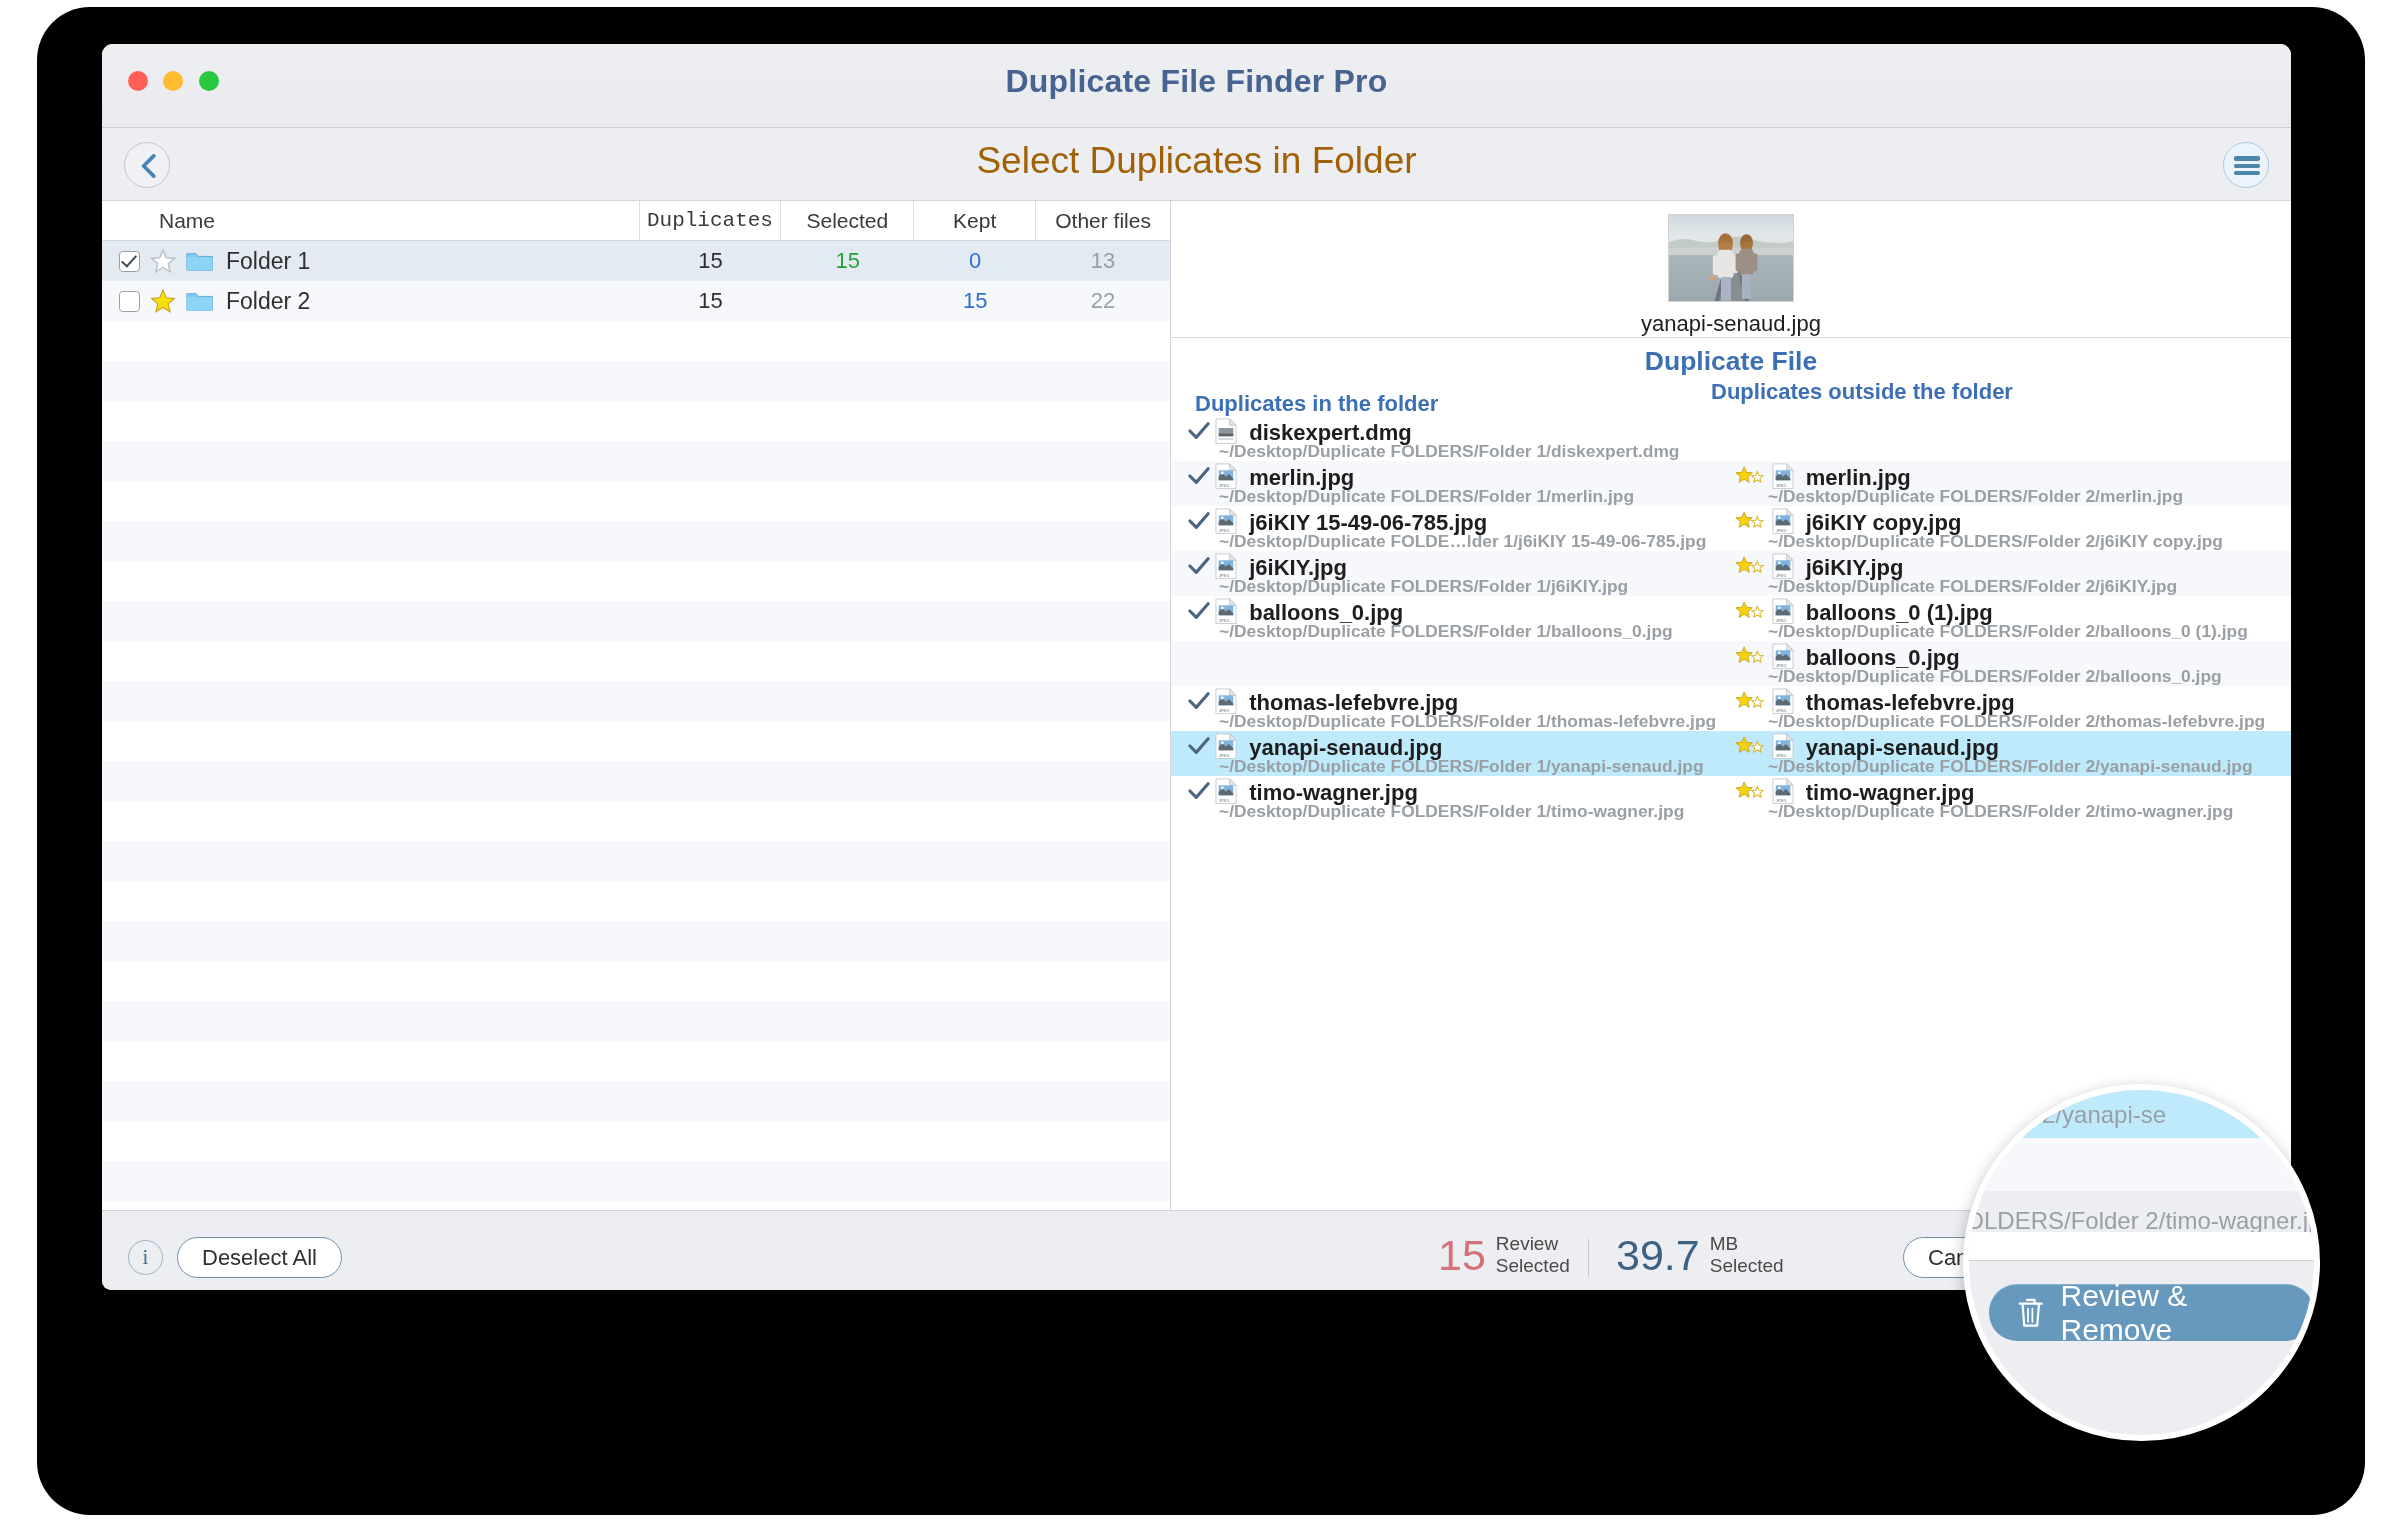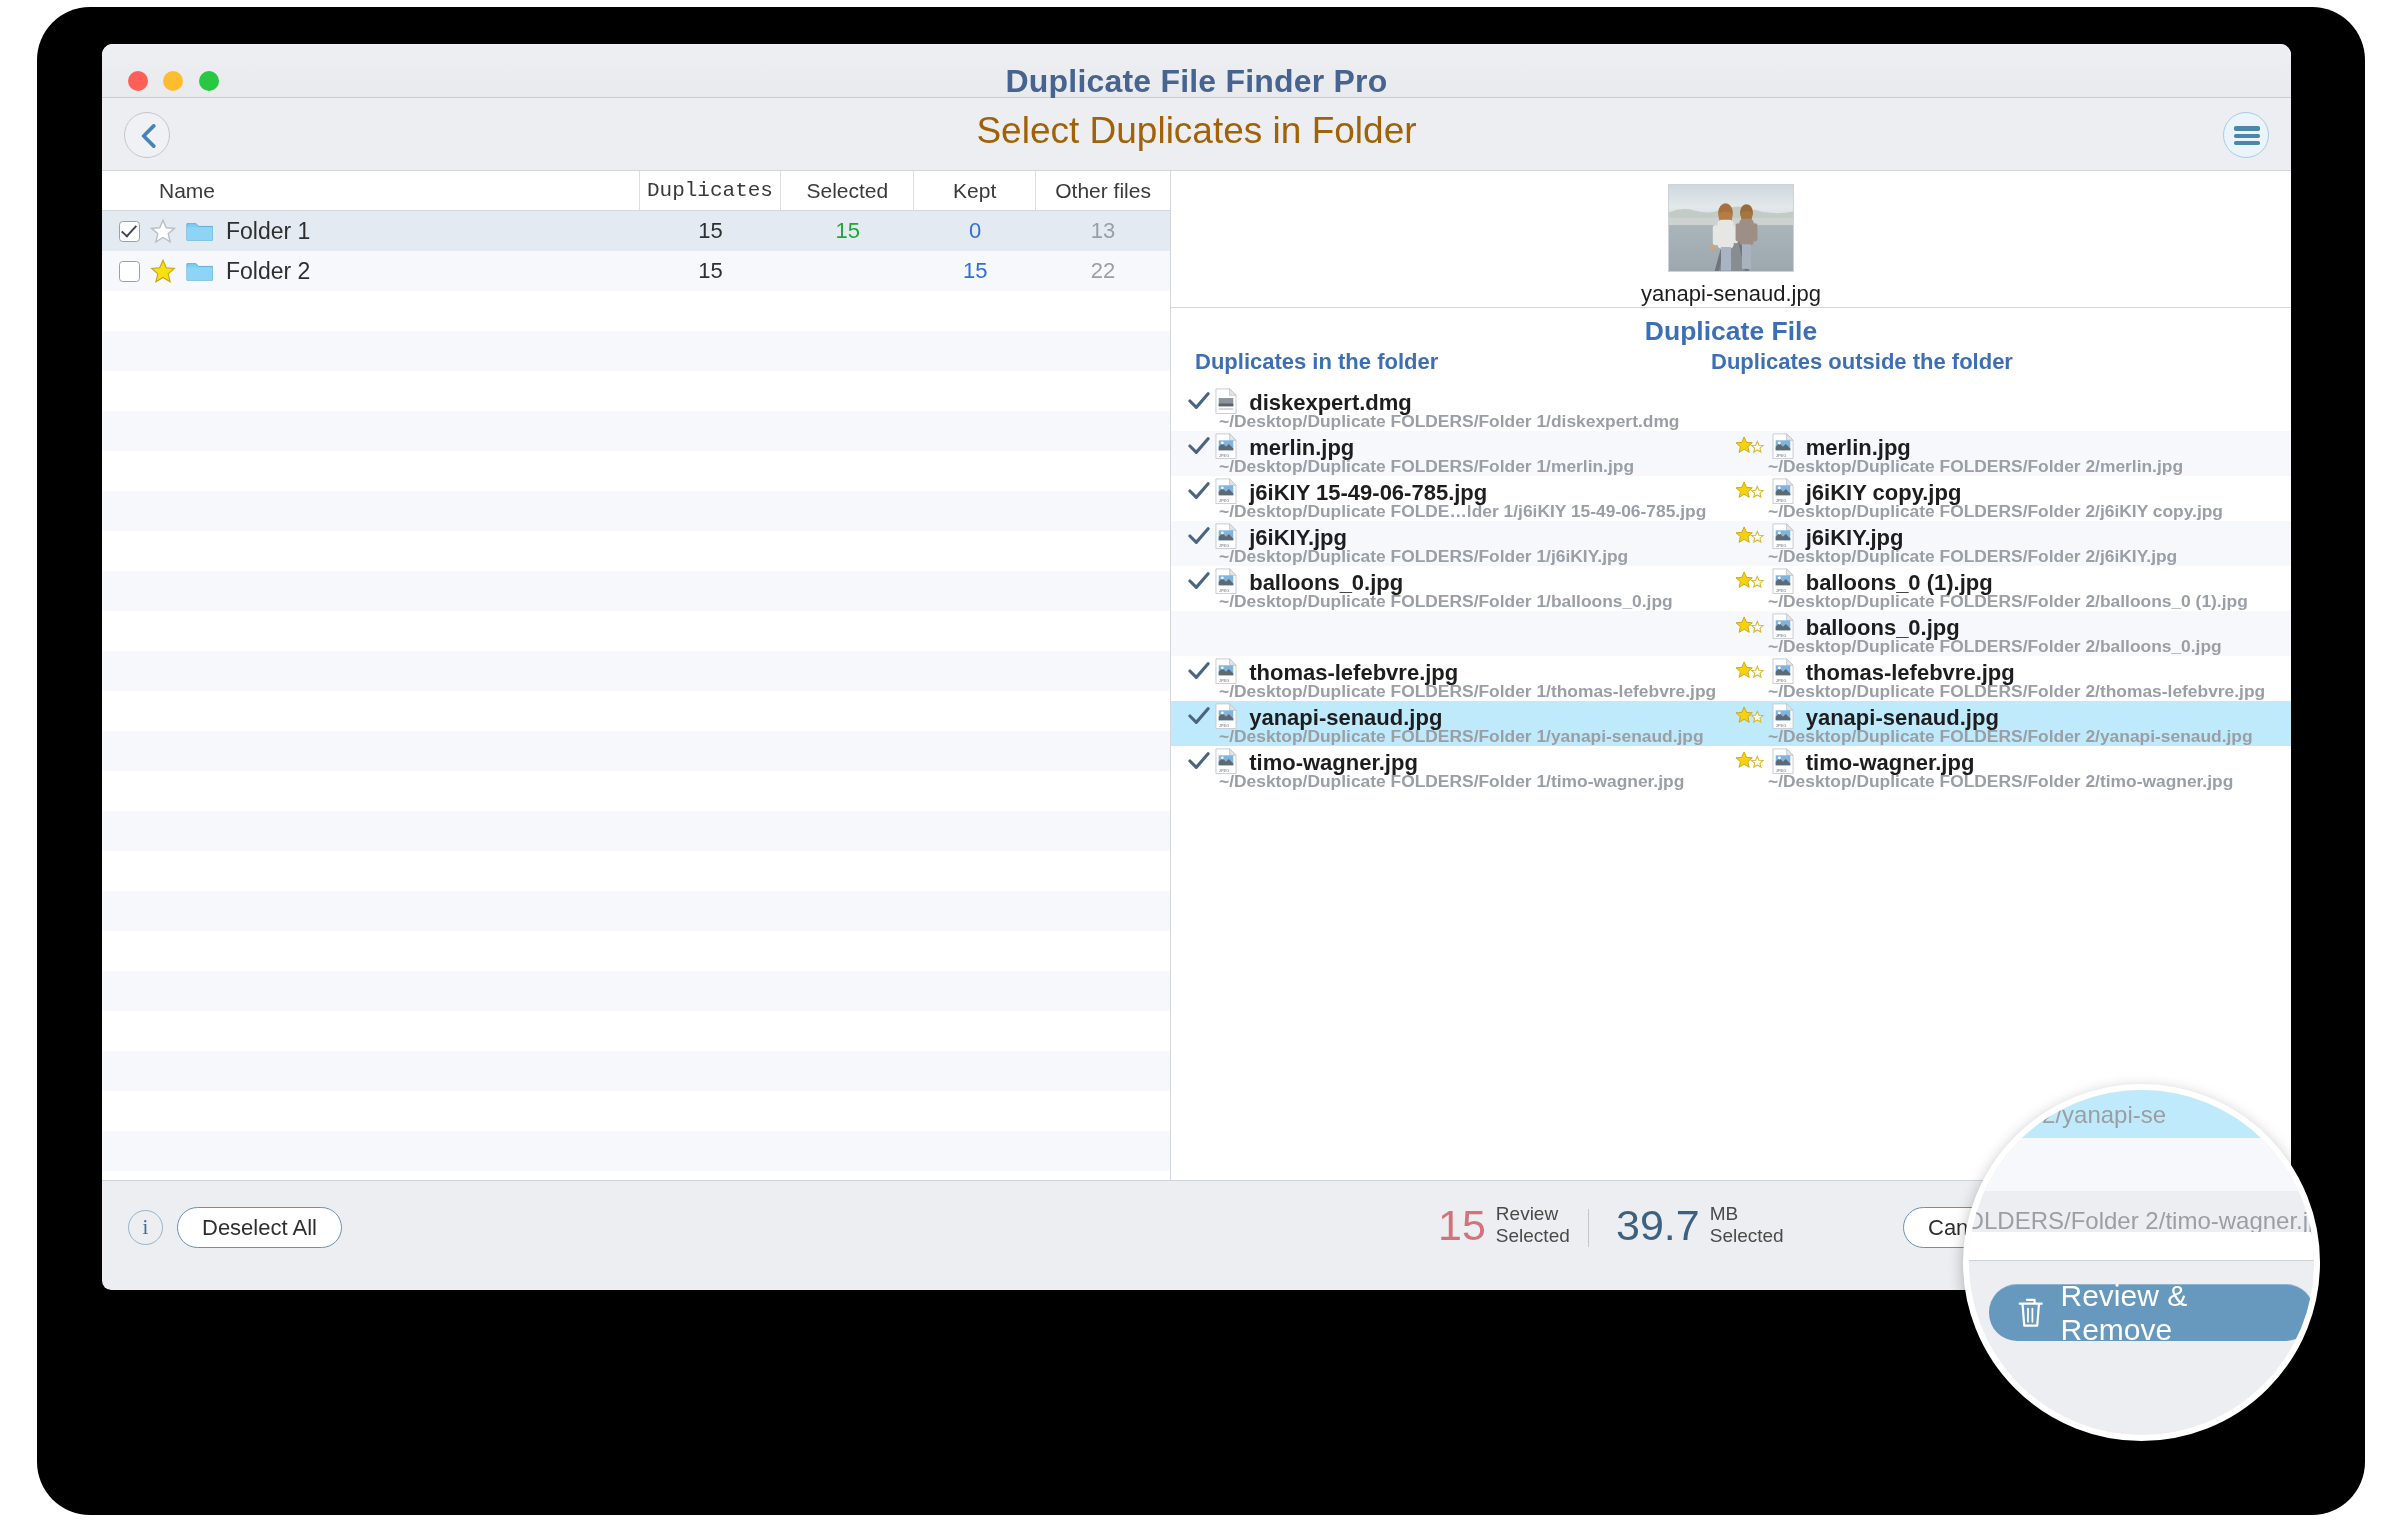--- a/index.html
+++ b/index.html
@@ -26,21 +26,21 @@
     width: 2189px; height: 1246px;
     background: #eceef1;
     border-radius: 11px 11px 9.2px 9.2px;
     overflow: hidden;
     box-shadow: 0 1.8px 9.2px rgba(0,0,0,.35);
   }
 
   
   #titlebar {
     position: relative;
-    height: 54px;
+    height: 84px;
     background: linear-gradient(#edeff2,#e8eaee);
     border-bottom: 0.9px solid #c9ccd1;
   }
   .traffic {
     position: absolute; top: 26.5px;
     width: 20px; height: 20px; border-radius: 50%;
   }
   .traffic.red    { left: 26px;  background: #ff5f57; }
   .traffic.yellow { left: 61px;  background: #febc2e; }
   .traffic.green  { left: 97px; background: #28c840; }
@@ -163,21 +163,21 @@
     text-align: center; padding-top: 8.2px;
     font-size: 26.5px; color: #3d6fb4; font-weight: bold;
   }
   #dup-subheads {
     position: relative; height: 37px; margin-top: 1.8px;
   }
   .dup-sub {
     position: absolute; top: 0;
     font-size: 22px; color: #3d6fb4; font-weight: bold;
   }
-  .dup-sub.in  { left: 24px; }
+  .dup-sub.in  { left: 24px; margin-top: 12px; }
   .dup-sub.out { left: 540px; }
 
   
   #dup-list { position: relative; }
   .drow {
     position: relative; display: flex; height: 45px;
   }
   .drow.odd  { background: #ffffff; }
   .drow.even { background: #f6f8fb; }
   .drow.hl   { background: #bfeafb; }

